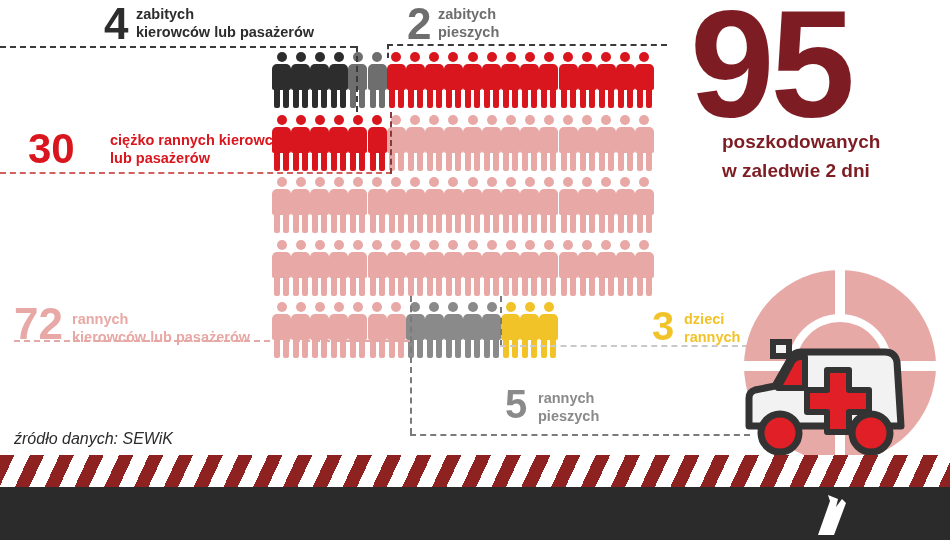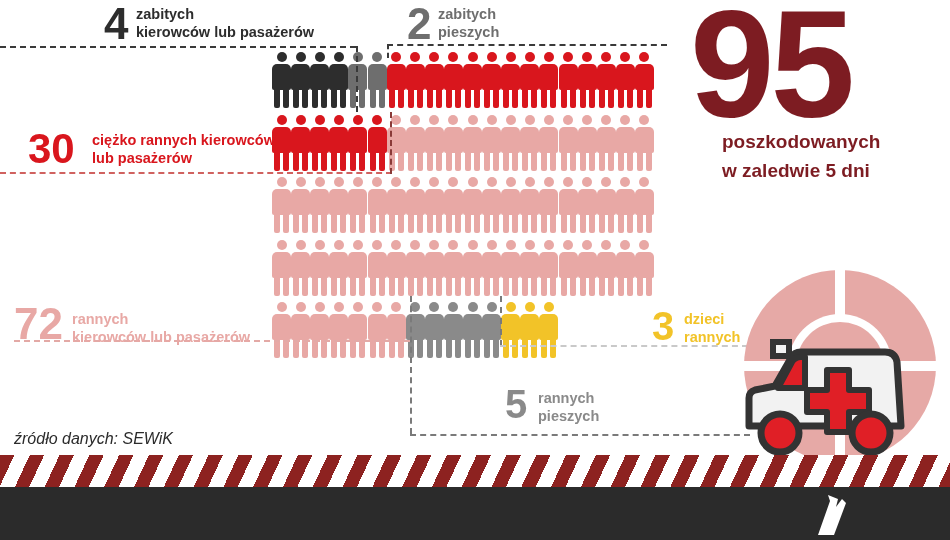--- a/index.html
+++ b/index.html
@@ -674,21 +674,21 @@
     <div>kierowców lub pasażerów</div>
   </div>
 
   <div class="big-num" style="left:407px;top:2px;font-size:44px;color:#6e6e6e;">2</div>
   <div class="lbl" style="left:438px;top:6px;font-size:14.5px;color:#6e6e6e;">
     <div>zabitych</div>
     <div>pieszych</div>
   </div>
 
   <div class="big-num" style="left:28px;top:128px;font-size:42px;color:#d9161d;">30</div>
-  <div class="lbl" style="left:92px;top:132px;font-size:14.5px;color:#d9161d;">
+  <div class="lbl" style="left:110px;top:132px;font-size:14.5px;color:#d9161d;">
     <div>ciężko rannych kierowców</div>
     <div>lub pasażerów</div>
   </div>
 
   <div class="big-num" style="left:14px;top:302px;font-size:44px;color:#e8a8a5;">72</div>
   <div class="lbl" style="left:72px;top:311px;font-size:14.5px;color:#e8a8a5;">
     <div>rannych</div>
     <div>kierowców lub pasażerów</div>
   </div>
 
@@ -700,21 +700,21 @@
 
   <div class="big-num" style="left:652px;top:306px;font-size:40px;color:#f2c328;">3</div>
   <div class="lbl" style="left:684px;top:311px;font-size:14.5px;color:#f2c328;">
     <div>dzieci</div>
     <div>rannych</div>
   </div>
 
   <div id="headline-number">95</div>
   <div id="headline-sub">
     <div>poszkodowanych</div>
-    <div>w zaledwie 5 dni</div>
+    <div>w zaledwie 2 dni</div>
   </div>
 
   <svg id="wheel-graphic" viewBox="0 0 196 196">
     <circle cx="98" cy="98" r="96" fill="#e6a9a6"></circle>
     <circle cx="98" cy="98" r="52" fill="#ffffff"></circle>
     <circle cx="98" cy="98" r="44" fill="#e6a9a6"></circle>
     <rect x="93" y="0" width="10" height="54" fill="#ffffff"></rect>
     <rect x="93" y="142" width="10" height="54" fill="#ffffff"></rect>
     <rect x="142" y="93" width="54" height="10" fill="#ffffff"></rect>
     <rect x="0" y="93" width="54" height="10" fill="#ffffff"></rect>

